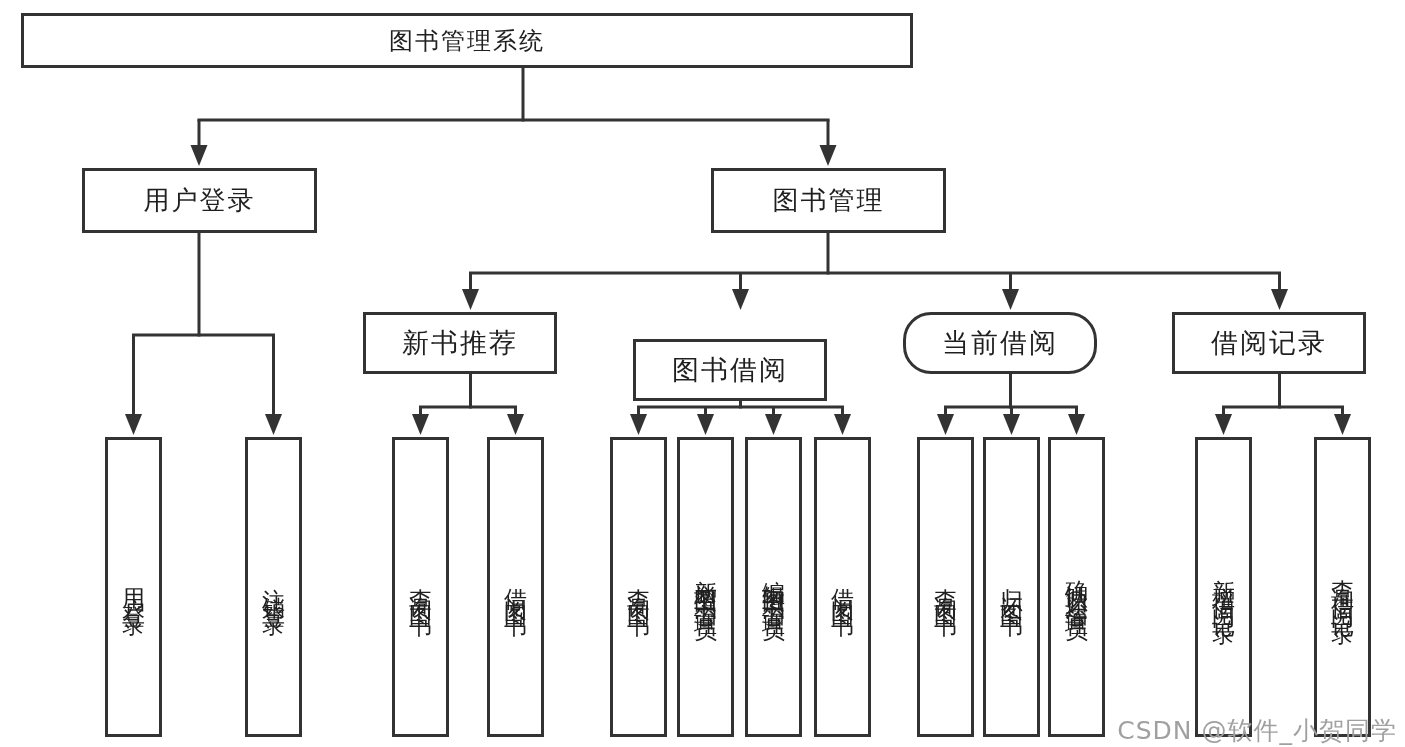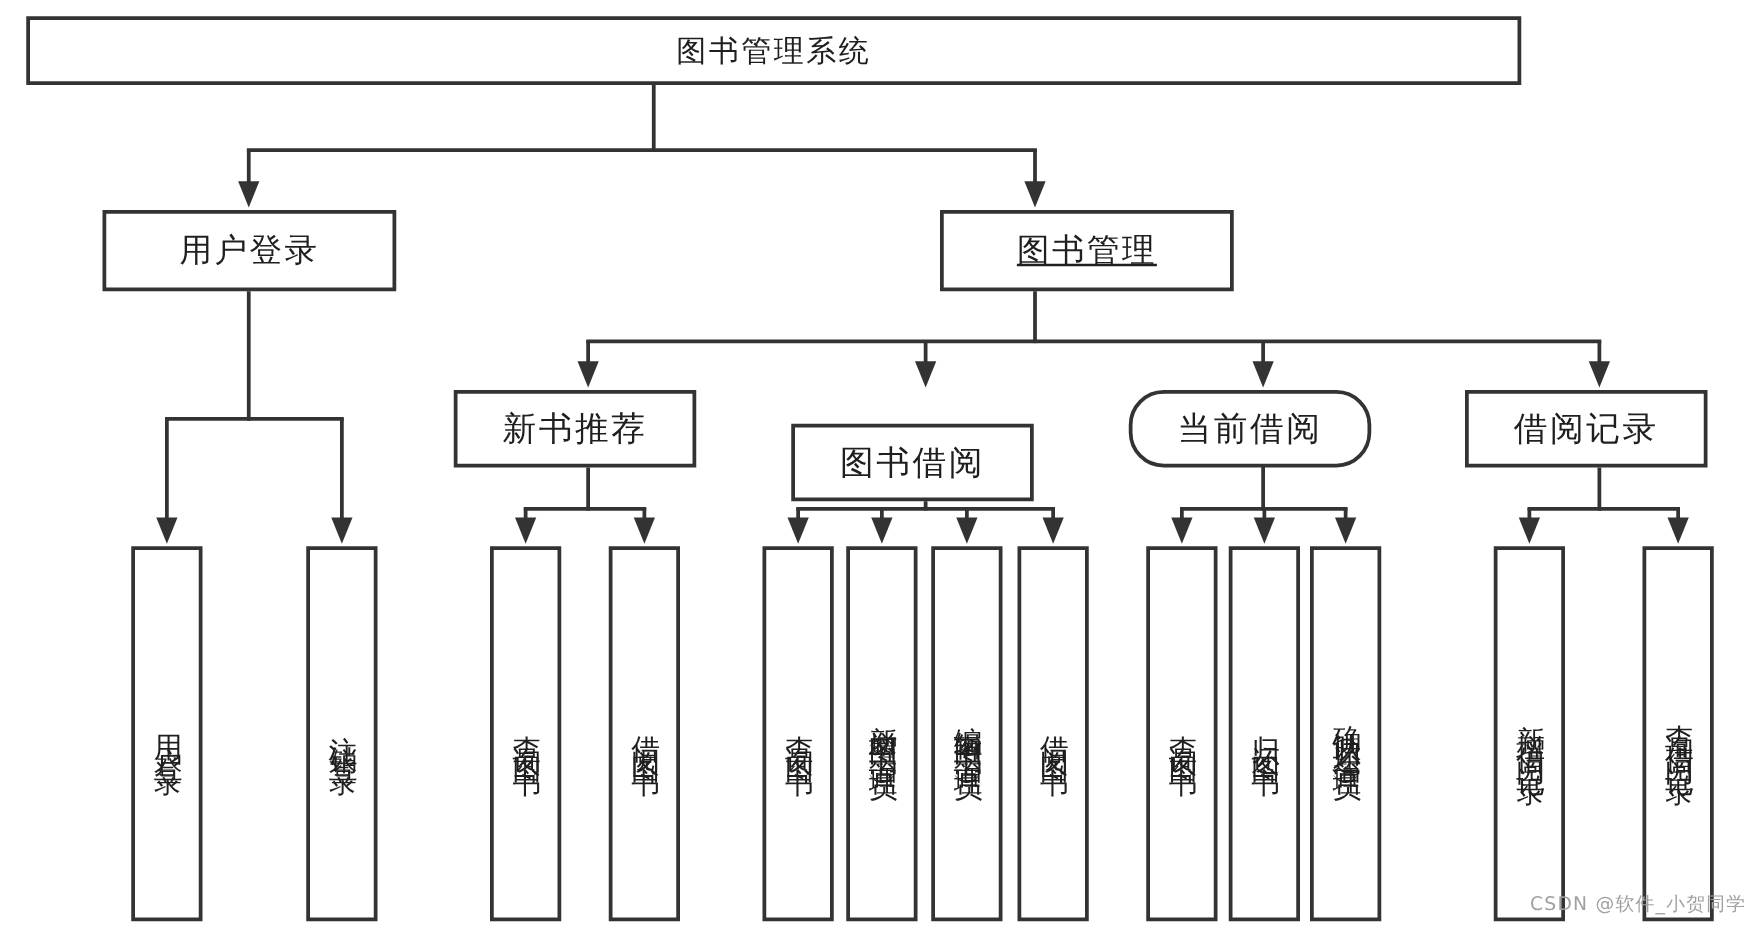--- a/index.html
+++ b/index.html
@@ -25,24 +25,24 @@
     position: absolute;
     box-sizing: border-box;
     border: 3px solid #333333;
     background: #ffffff;
     display: flex;
     align-items: center;
     justify-content: center;
     color: #1f1f1f;
     white-space: nowrap;
   }
-  .root-node   { left: 21px;  top: 13px;  width: 1196px; height: 55px; font-size: 24px; letter-spacing: 2px; }
+  .root-node   { left: 21px;  top: 13px;  width: 892px; height: 55px; font-size: 24px; letter-spacing: 2px; }
   .l2-node     { top: 168px; width: 235px; height: 65px; font-size: 26px; letter-spacing: 2px; }
   .l2-a { left: 82px; }
-  .l2-b { left: 752px; text-decoration: underline; }
+  .l2-b { left: 711px; }
   .l3-node     { top: 312px; width: 194px; height: 62px; font-size: 27px; letter-spacing: 2px; }
   .l3-a { left: 363px; }
   .l3-b { left: 633px; margin-top: 27px; }
   .l3-c { left: 903px; border-radius: 28px; }
   .l3-d { left: 1172px; }
   .leaf-node   { top: 437px; width: 57px; height: 300px; }
   .leaf-node .vtext {
     writing-mode: vertical-rl;
     text-orientation: mixed;
     font-size: 23px;
@@ -62,21 +62,21 @@
   .lf-8  { left: 814px; }
   .lf-9  { left: 917px; }
   .lf-10 { left: 983px; }
   .lf-11 { left: 1048px; }
   .lf-12 { left: 1195px; }
   .lf-13 { left: 1314px; }
   .watermark {
     position: absolute;
     right: 8px;
     top: 714px;
-    font-size: 15px;
+    font-size: 25px;
     letter-spacing: 1px;
     color: #a0a0a0;
     z-index: 5;
   }
 </style>
 </head>
 <body>
 
 <div id="stage">
 

